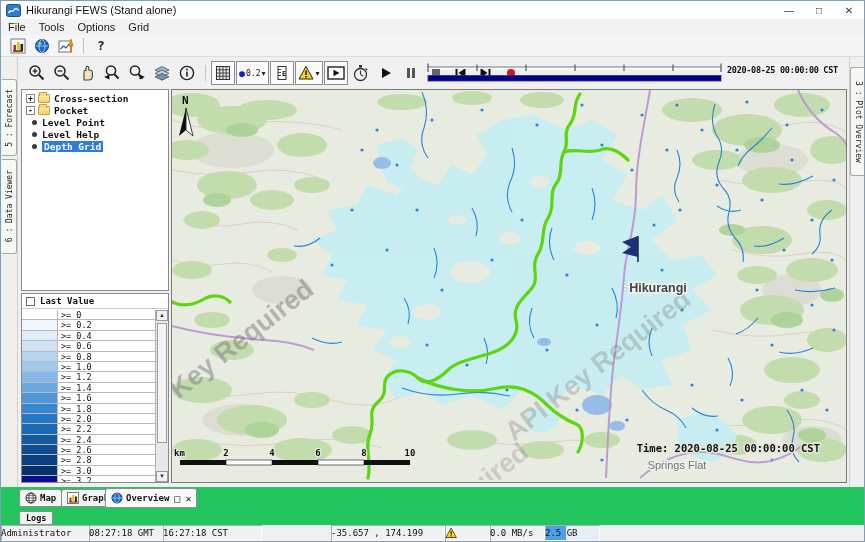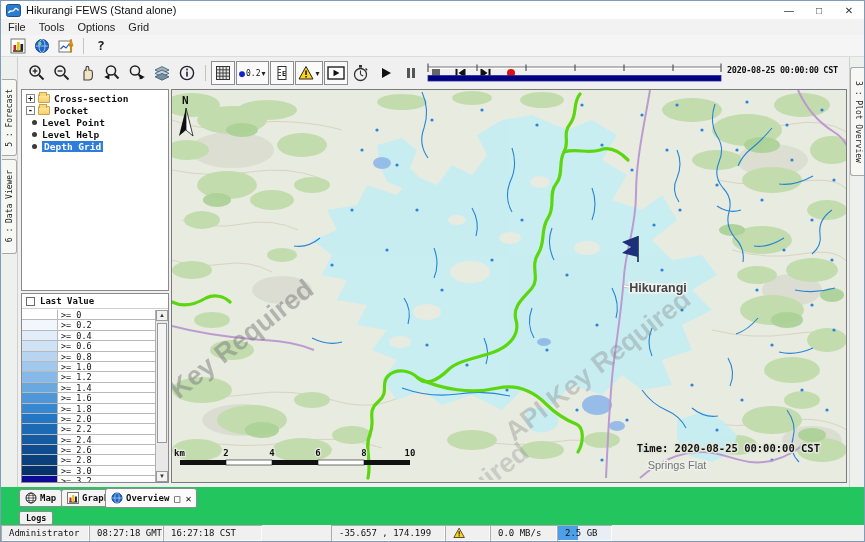--- a/index.html
+++ b/index.html
@@ -97,21 +97,21 @@
   .btab .ticon{margin-right:3px; display:flex;}
   .tabglyph{margin-left:5px; font-size:10px; color:#111;}
   .logsbtn{position:absolute; top:24px; left:18px; height:14px; padding:0 6px; background:#f2f2f2;
            border:1px solid #8d8d8d; border-radius:2px; font-family:var(--mono); font-size:8.5px; font-weight:bold;
            display:flex; align-items:center; color:#111;}
 
   
   .statusbar{position:absolute; bottom:0; left:0; right:0; height:16px; display:flex; background:#f0f0f0;}
   .scell{height:16px; box-shadow:inset 1px 1px 0 #adadad, inset -1px -1px 0 #fcfcfc;
          font-family:var(--mono); font-size:9px; color:#111; display:flex; align-items:center;
-         padding:0 8px; white-space:nowrap; overflow:hidden;}
+         padding:0 0; white-space:nowrap; overflow:hidden;}
   .scell.mem{background:linear-gradient(90deg,#4d9fe8 0 38%, #e8eef4 38%);}
 </style>
 </head>
 <body>
 
 <div id="window">
 
   <div class="titlebar">
     <svg class="app-icon" viewBox="0 0 15 13">
       <rect x="0.5" y="0.5" width="14" height="12" rx="2" fill="#2b7bd0" stroke="#1a4f92"></rect>
@@ -735,16 +735,16 @@
     <div class="scell" style="width:99px;">16:27:18 CST</div>
     <div class="scell" style="width:69px;margin-top:30px;">Stand alone</div>
     <div class="scell" style="width:114px;">-35.657 , 174.199</div>
     <div class="scell" style="width:45px;">
       <svg width="13" height="12" viewBox="0 0 17 16">
         <polygon points="8,1.5 15,14 1,14" fill="#ffd21a" stroke="#222" stroke-width="1"></polygon>
         <rect x="7.3" y="5.5" width="1.5" height="4.5" fill="#111"></rect>
         <rect x="7.3" y="11" width="1.5" height="1.5" fill="#111"></rect>
       </svg>
     </div>
-    <div class="scell" style="width:67px;">0.0 MB/s</div>
+    <div class="scell" style="width:55px;">0.0 MB/s</div>
     <div class="scell mem" style="width:55px;">2.5 GB</div>
   </div>
 </div>
 
 </body></html>

